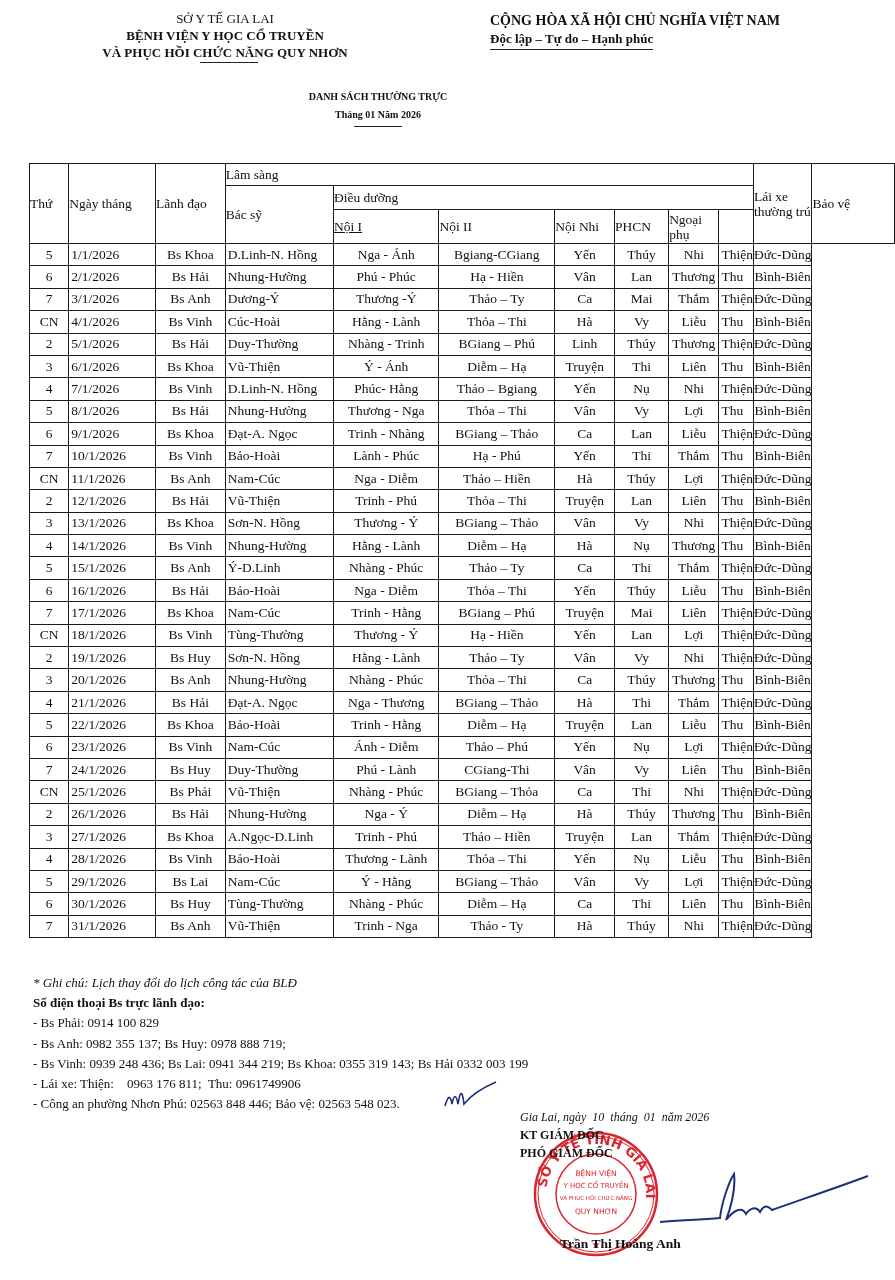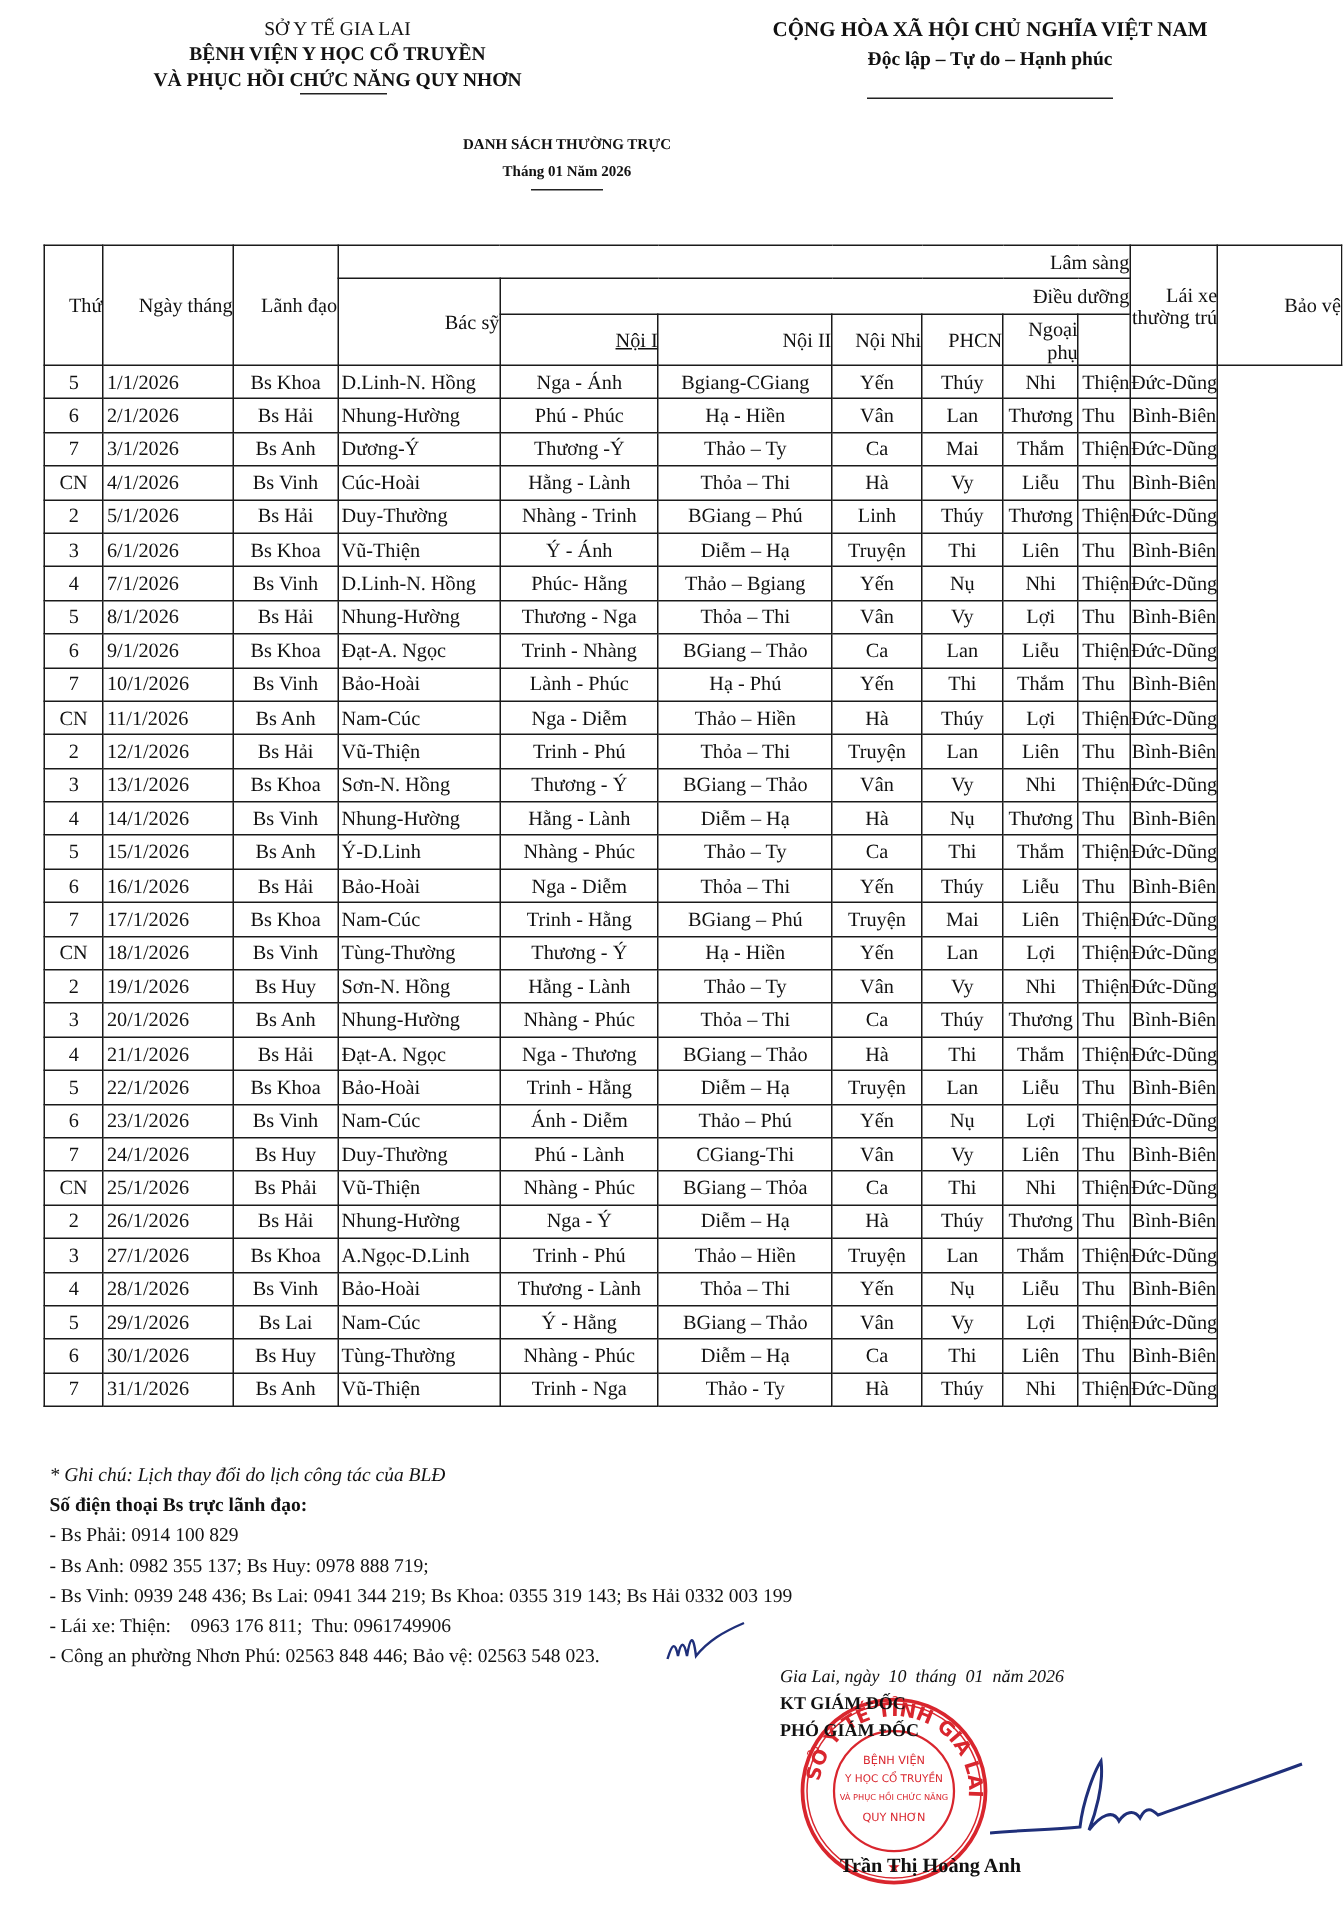--- a/index.html
+++ b/index.html
@@ -2,28 +2,28 @@
 <html><head>
 <meta charset="utf-8">
 <style>
   html, body { margin: 0; padding: 0; background: #ffffff; }
   body { width: 895px; height: 1280px; position: relative; overflow: hidden;
          font-family: "Liberation Serif", "DejaVu Serif", serif; color: #111; }
   .abs { position: absolute; }
   .hdr-left { left: 60px; top: 10px; width: 330px; text-align: center; font-size: 13px; line-height: 17px; font-weight: bold; }
   .hdr-left .l1 { font-weight: normal; }
   .hdr-left .ul { display: block; width: 58px; height: 1px; background: #222; margin: 1px auto 0 auto; position: relative; left: 4px; }
-  .hdr-right { left: 490px; top: 12px; width: 340px; text-align: center; font-size: 14px; line-height: 18px; font-weight: bold; }
-  .hdr-right .l2 { font-size: 13px; display: inline-block; border-bottom: 1px solid #222; padding-bottom: 17px; }
+  .hdr-right { left: 490px; top: 12px; width: 340px; text-align: left; font-size: 14px; line-height: 18px; font-weight: bold; }
+  .hdr-right .l2 { font-size: 13px; display: inline-block; border-bottom: 1px solid #222; padding-bottom: 1px; }
   .title { left: 0; width: 756px; top: 88px; text-align: center; font-weight: bold; font-size: 10px; line-height: 18px; }
   .title .ul { display: block; width: 48px; height: 1px; background: #222; margin: 2px auto 0 auto; }
 
   table.sched { position: absolute; left: 29px; top: 163px; border-collapse: collapse; font-size: 13.5px; }
   table.sched th, table.sched td { border: 1.3px solid #1a1a1a; padding: 0; font-weight: normal; }
-  table.sched th { text-align: right; vertical-align: middle; line-height: 15px; }
+  table.sched th { text-align: left; vertical-align: middle; line-height: 15px; }
   table.sched td { height: 21.4px; text-align: center; white-space: nowrap; }
   td.left { text-align: left !important; padding-left: 2px !important; }
   .c-thu { width: 40px; } .c-date { width: 89px; } .c-ld { width: 71px; } .c-bs { width: 109px; }
   .c-n1 { width: 107px; text-decoration: underline; } .c-n2 { width: 118px; } .c-nhi { width: 61px; } .c-phcn { width: 55px; }
   .c-ngoai { width: 50px; } .c-lx { width: 50px; } .c-bv { width: 88px; }
 
   .notes { left: 33px; top: 973px; font-size: 13px; line-height: 20.2px; font-family: Liberation Serif, serif; }
   .notes .note { font-style: italic; }
   .notes .bold { font-weight: bold; }
 

